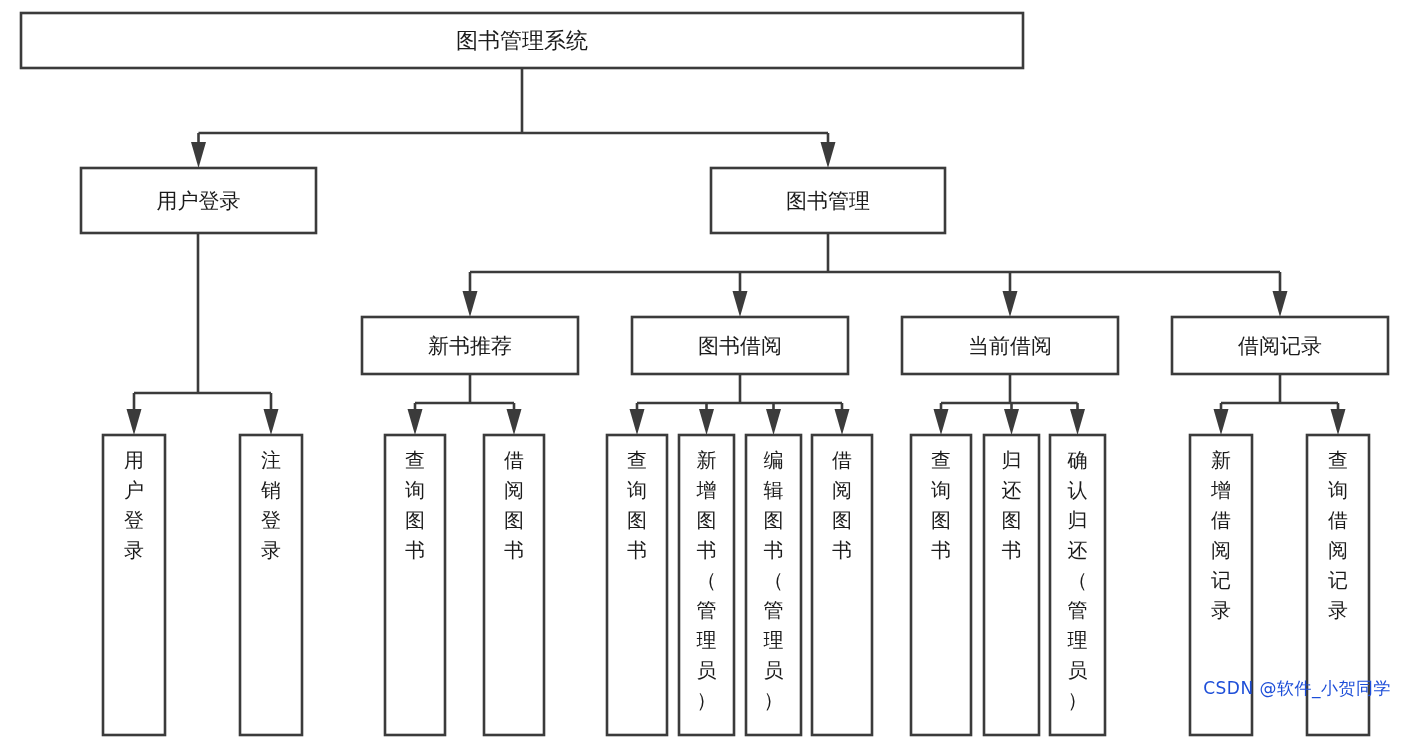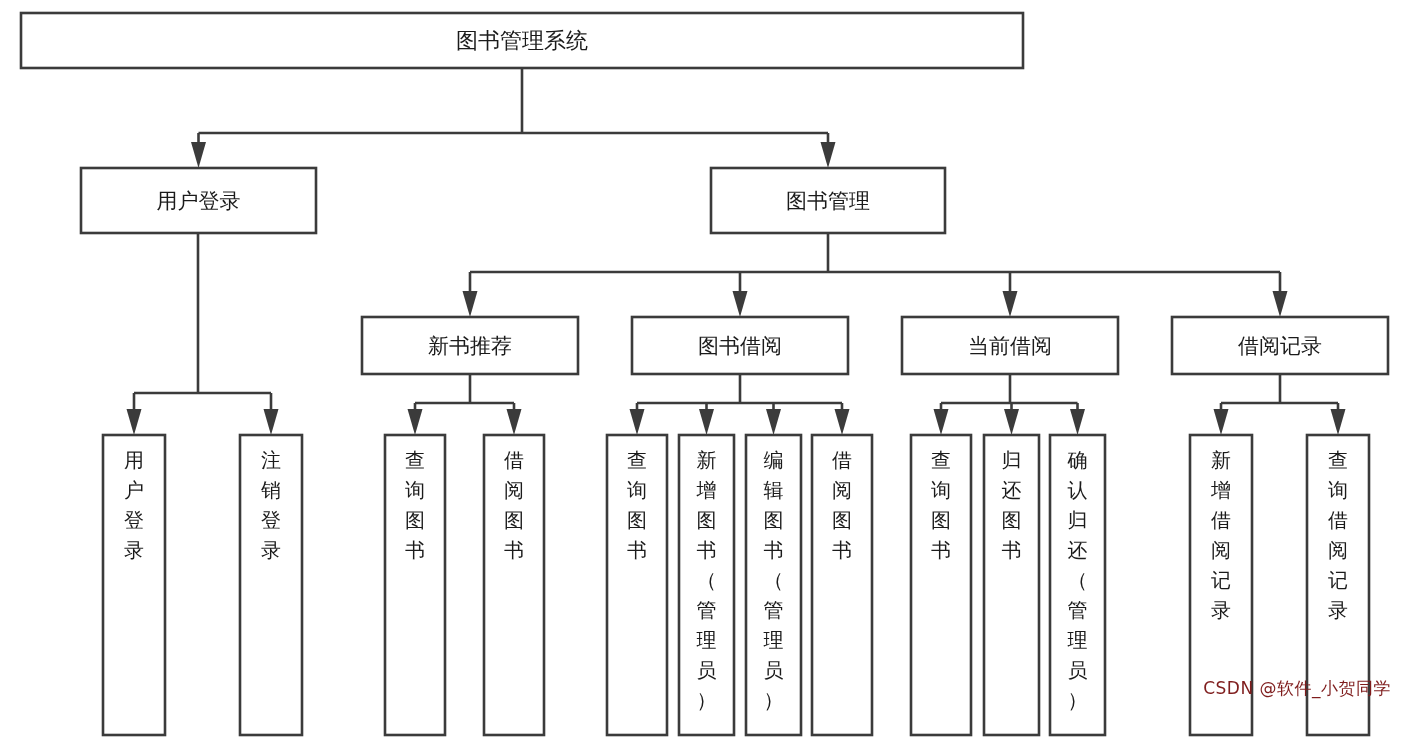--- a/index.html
+++ b/index.html
@@ -56,21 +56,21 @@
     stroke-linecap: butt;
   }
   .edge-arrow {
     fill: #3b3b3b;
     stroke: none;
   }
   .watermark-text {
     position: absolute;
     right: 14px;
     bottom: 8px;
-    color: #7f1d1d;
+    color: #1d4ed8;
     font-size: 17px;
     font-family: "DejaVu Sans", "Liberation Sans", sans-serif;
     letter-spacing: 0.5px;
     user-select: none;
     pointer-events: none;
     white-space: nowrap;
   }
 </style>
 </head>
 <body>

